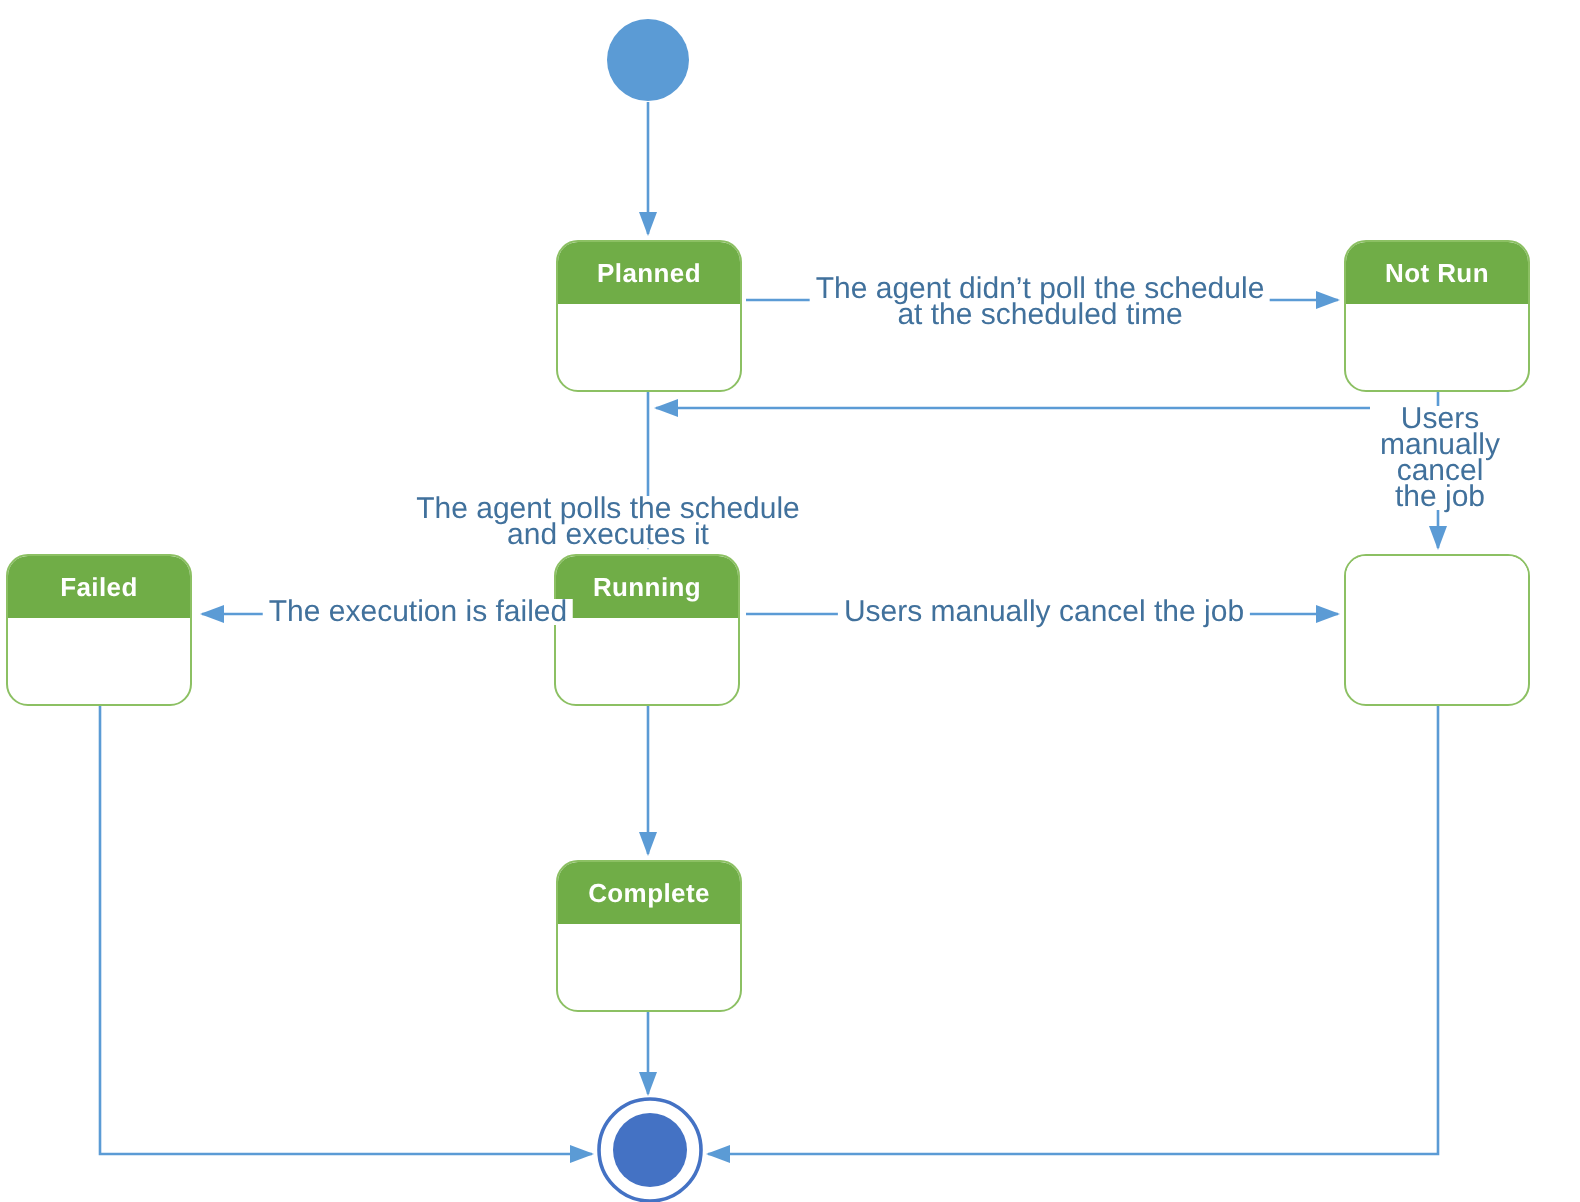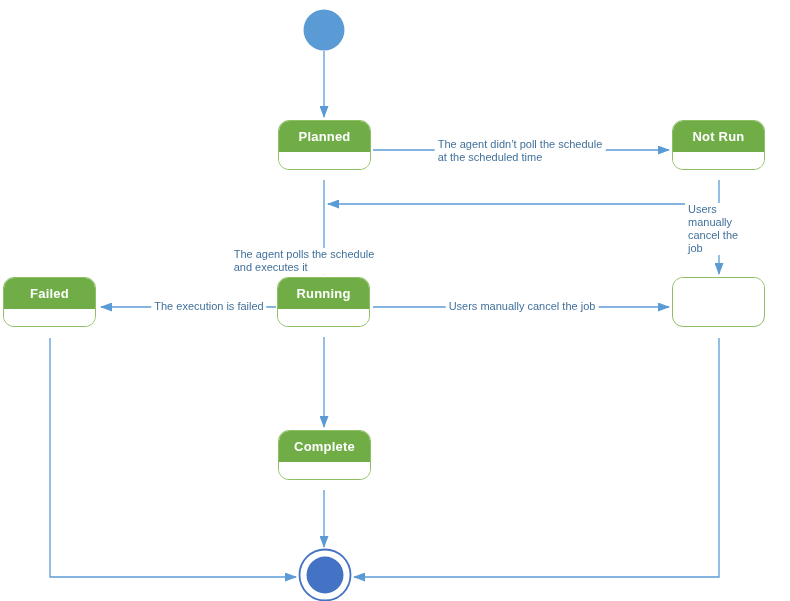--- a/index.html
+++ b/index.html
@@ -9,21 +9,21 @@
     width: 790px;
     height: 601px;
     background: #ffffff;
     overflow: hidden;
   }
   .canvas svg { position: absolute; left: 0; top: 0; }
 
   .state {
     position: absolute;
     width: 93px;
-    height: 50px;
+    height: 76px;
     box-sizing: border-box;
     background: #ffffff;
     border: 1.4px solid #8cc063;
     border-radius: 11px;
     overflow: hidden;
     z-index: 2;
   }
   .state .hdr {
     height: 31px;
     background: #70AD47;
@@ -35,22 +35,23 @@
     justify-content: center;
     letter-spacing: 0.2px;
   }
   .state .stbody { height: 27px; background: #ffffff; }
 
   .tlabel {
     position: absolute;
     transform: translate(-50%, -50%);
     background: #ffffff;
     color: #41719C;
-    font-size: 11px;
+    font-size: 15px;
     line-height: 13px;
+    text-align: center;
     white-space: pre-line;
     padding: 0 3px;
     z-index: 3;
   }
 </style>
 </head>
 <body>
 
 <div class="canvas">
 

